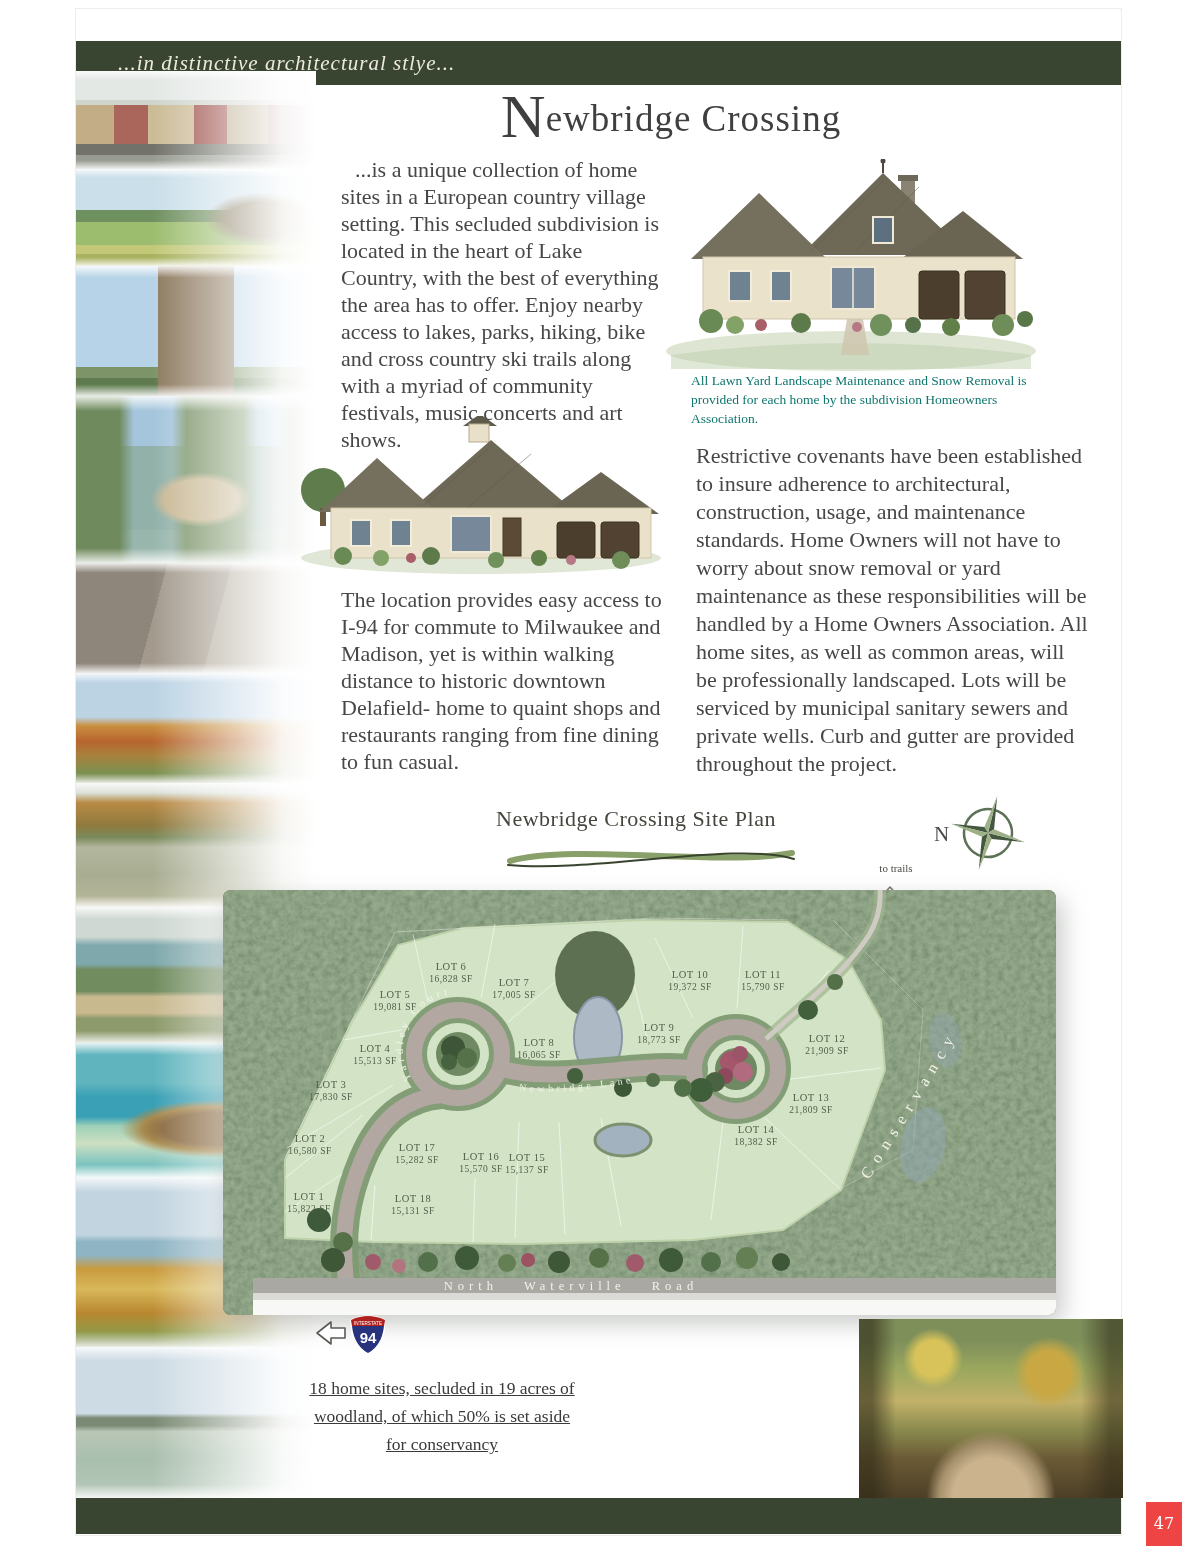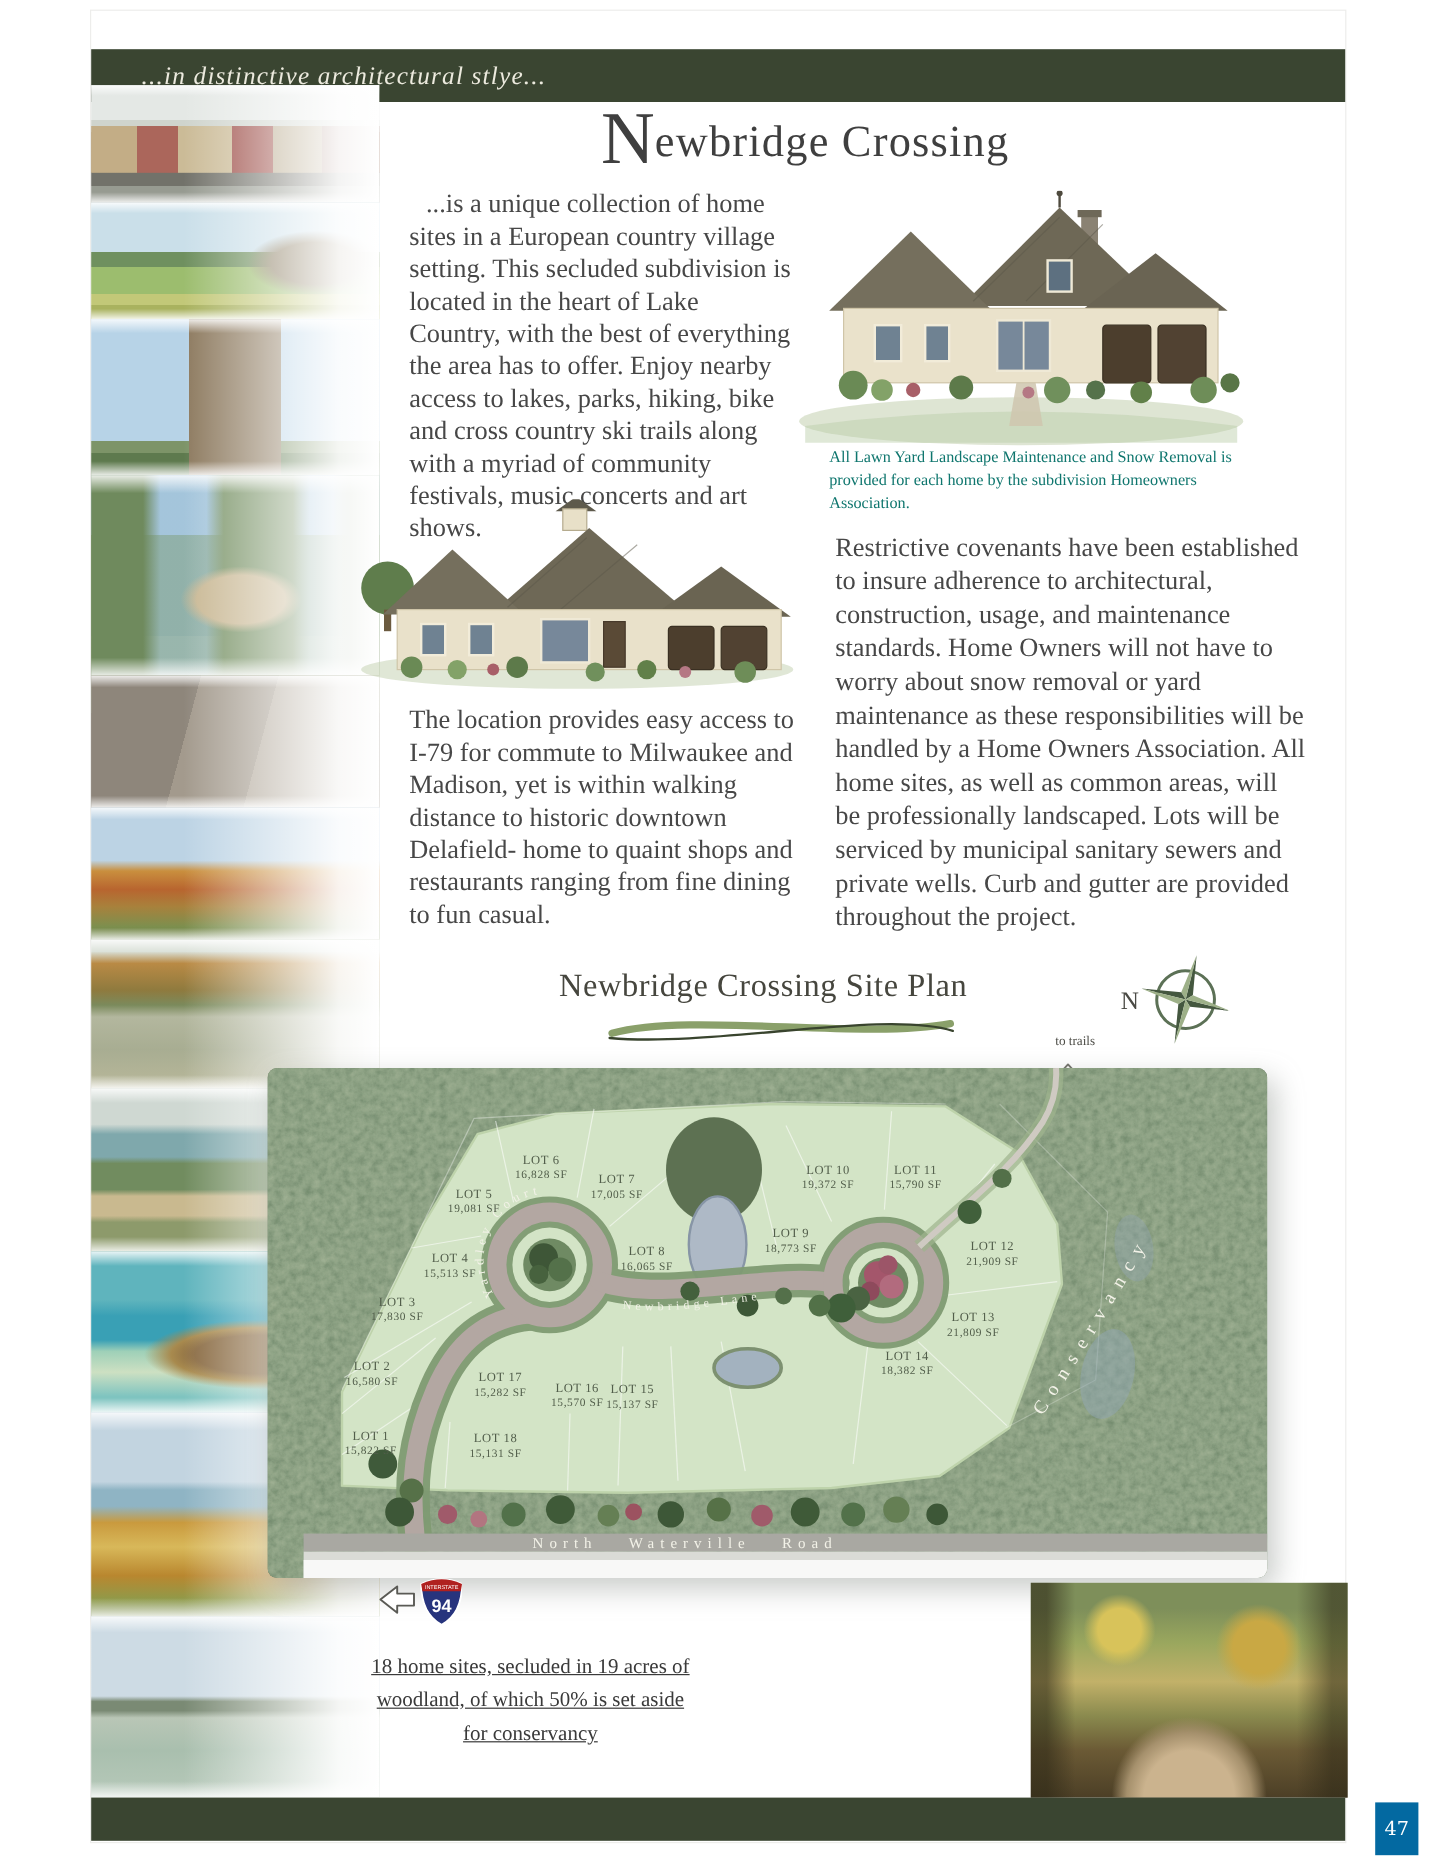--- a/index.html
+++ b/index.html
@@ -51,21 +51,21 @@
 
   
   .main-title{left:350px;top:78px;width:490px;text-align:center;color:#3f3f3f;}
   .main-title .cap{font-size:62px;line-height:58px;vertical-align:-6px;}
   .main-title .rest{font-size:37px;letter-spacing:1px;}
   .copy{font-size:22px;line-height:27px;color:#474747;}
   .intro{left:265px;top:147px;width:322px;text-indent:14px;}
   .covenants{left:620px;top:433px;width:392px;line-height:28px;}
   .location{left:265px;top:577px;width:322px;}
   .caption{left:615px;top:362px;width:372px;font-size:13.5px;line-height:19px;color:#0f766e;}
-  .sp-title{left:300px;top:797px;width:520px;text-align:center;font-size:27px;color:#46463e;letter-spacing:.5px;}
+  .sp-title{left:300px;top:797px;width:520px;text-align:center;font-size:22px;color:#46463e;letter-spacing:.5px;}
   .swoosh{left:430px;top:838px;}
   .trails{left:775px;top:853px;width:90px;text-align:center;font-size:11px;color:#4c4c46;}
   .trails-arrow{left:801px;top:876px;}
   .compass{left:848px;top:778px;}
   .summary{top:1365px;text-align:center;font-size:17.5px;line-height:28px;color:#3a3a3a;text-decoration:underline;}
   .sum-left{left:228px;width:276px;}
   .sum-right{left:488px;width:288px;}
 
   
   .mapwrap{left:147px;top:881px;width:833px;height:425px;filter:drop-shadow(7px 9px 12px rgba(100,110,100,.35));}
@@ -78,21 +78,21 @@
   .i94{left:237px;top:1303px;}
 
   
   .roadphoto{left:783px;top:1310px;width:264px;height:179px;background-image:
      linear-gradient(90deg,rgba(45,40,22,.6) 0 5%,rgba(45,40,22,0) 14% 84%,rgba(45,40,22,.55) 95%),
      radial-gradient(ellipse 34% 52% at 50% 100%,#cbb38e 0 42%,#a5906c 58%,rgba(165,144,108,0) 72%),
      radial-gradient(circle 30px at 28% 22%,#d8c35a 0 60%,rgba(216,195,90,0) 100%),
      radial-gradient(circle 36px at 72% 30%,#c9a844 0 60%,rgba(201,168,68,0) 100%),
      linear-gradient(to bottom,#7e8f5a 0 12%,#9aa75e 28%,#c2b169 46%,#8a8a4e 62%,#6b5a35 78%,#4c3f26 100%);}
 
-  .pagenum{position:absolute;left:1146px;top:1502px;width:36px;height:44px;background:#0369a1;color:#fff;
+  .pagenum{position:absolute;left:1146px;top:1502px;width:36px;height:44px;background:#ef4444;color:#fff;
      font-size:16px;text-align:center;line-height:44px;font-family:"DejaVu Serif",serif;}
 </style>
 </head>
 <body>
 
 <div class="page">
 
   <div class="bar tagline">
     <span>...in distinctive architectural stlye...</span>
   </div>
@@ -177,21 +177,21 @@
         <circle cx="90" cy="142" r="8" fill="#83a268"></circle>
       <circle cx="140" cy="140" r="9" fill="#5d7a4a"></circle>
         <circle cx="205" cy="144" r="8" fill="#70905c"></circle>
       <circle cx="248" cy="142" r="8" fill="#618049"></circle>
         <circle cx="330" cy="144" r="9" fill="#6e8d58"></circle>
       <circle cx="120" cy="142" r="5" fill="#a85f68"></circle>
         <circle cx="280" cy="144" r="5" fill="#b57884"></circle>
     </g>
   </svg>
 
-  <div class="abs copy location">The location provides easy access to I-79 for commute to Milwaukee and Madison, yet is within walking distance to historic downtown Delafield- home to quaint shops and restaurants ranging from fine dining to fun casual.</div>
+  <div class="abs copy location">The location provides easy access to I-94 for commute to Milwaukee and Madison, yet is within walking distance to historic downtown Delafield- home to quaint shops and restaurants ranging from fine dining to fun casual.</div>
 
   <div class="abs sp-title">Newbridge Crossing Site Plan</div>
   <svg class="abs swoosh" width="290" height="26" viewBox="0 0 290 26">
     <path d="M4,14 C70,-4 210,20 286,6" stroke="#8aa06a" stroke-width="6" fill="none" stroke-linecap="round"></path>
     <path d="M2,18 C90,26 230,-6 288,12" stroke="#39442e" stroke-width="2" fill="none" stroke-linecap="round"></path>
   </svg>
 
   <svg class="abs compass" width="112" height="96" viewBox="0 0 112 96">
     <text x="10" y="54" font-size="21" fill="#4a4a45" font-family="Liberation Serif,serif">N</text>
     <g transform="rotate(14 64 46)">

